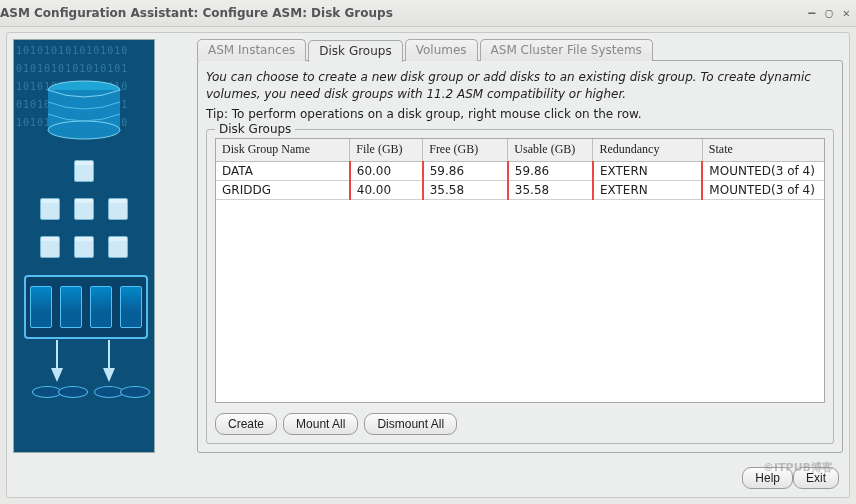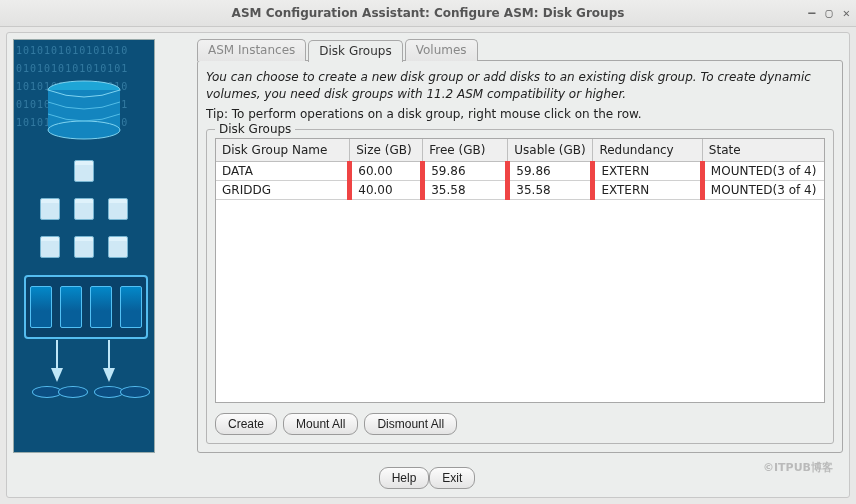--- a/index.html
+++ b/index.html
@@ -12,21 +12,21 @@
     color: #222;
     background: #e8e8e7;
     overflow: hidden;
   }
   .titlebar {
     height: 26px;
     background: linear-gradient(#ededec, #e2e2e1);
     border-bottom: 1px solid #c9c9c8;
     display: flex;
     align-items: center;
-    justify-content: center;
+    justify-content: flex-start;
     position: relative;
     color: #555;
     font-weight: bold;
   }
   .titlebar .controls {
     position: absolute;
     right: 6px;
     top: 0;
     height: 26px;
     display: flex;
@@ -218,23 +218,24 @@
     font-size: 12px;
   }
   th {
     text-align: left;
     font-weight: normal;
     background: #efefef;
     border-right: 1px solid #bfbfbf;
     border-bottom: 1px solid #bfbfbf;
     padding: 2px 6px;
     height: 18px;
+    font-family: Liberation Serif, serif;
   }
   td {
-    border-right: 5px solid #ef4444;
+    border-right: 2px solid #ef4444;
     border-bottom: 1px solid #d0d0d0;
     padding: 1px 6px;
     height: 16px;
   }
   th:last-child, td:last-child {
     border-right: none;
   }
   .action-row {
     margin-top: 10px;
     display: flex;
@@ -246,21 +247,21 @@
     background: linear-gradient(#fcfcfc, #e4e4e4);
     padding: 3px 12px;
     font-size: 12px;
     color: #222;
     cursor: pointer;
   }
   .footer {
     position: absolute;
     left: 8px; right: 10px; bottom: 8px;
     display: flex;
-    justify-content: center;
+    justify-content: flex-end;
   }
   .watermark {
     position: absolute;
     right: 16px;
     bottom: 22px;
     color: #999;
     font-size: 11px;
     opacity: 0.6;
     pointer-events: none;
     font-weight: bold;
@@ -330,20 +331,21 @@
       <div class="disk" style="left:44px; top:346px;"></div>
       <div class="disk" style="left:80px; top:346px;"></div>
       <div class="disk" style="left:106px; top:346px;"></div>
     </div>
 
     <div class="right-panel">
       <div class="tabs">
         <div class="tab inactive">ASM Instances</div>
         <div class="tab active">Disk Groups</div>
         <div class="tab inactive">Volumes</div>
+        <div class="tab inactive">ASM Cluster File Systems</div>
       </div>
 
       <div class="tab-body">
         <div class="desc">You can choose to create a new disk group or add disks to an existing disk group. To create dynamic volumes, you need disk groups with 11.2 ASM compatibility or higher.</div>
         <div class="tip">Tip: To perform operations on a disk group, right mouse click on the row.</div>
 
         <div class="groupbox">
           <span class="groupbox-title">Disk Groups</span>
 
           <div class="table-wrap">
@@ -352,21 +354,21 @@
                 <col style="width:22%">
                   <col style="width:12%">
                   <col style="width:14%">
                 <col style="width:14%">
                   <col style="width:18%">
                   <col style="width:20%">
               </colgroup>
               <thead>
                 <tr>
                   <th>Disk Group Name</th>
-                  <th>Size (GB)</th>
+                  <th>File (GB)</th>
                   <th>Free (GB)</th>
                   <th>Usable (GB)</th>
                   <th>Redundancy</th>
                   <th>State</th>
                 </tr>
               </thead>
               <tbody>
                 <tr>
                   <td>DATA</td>
                   <td>60.00</td>

